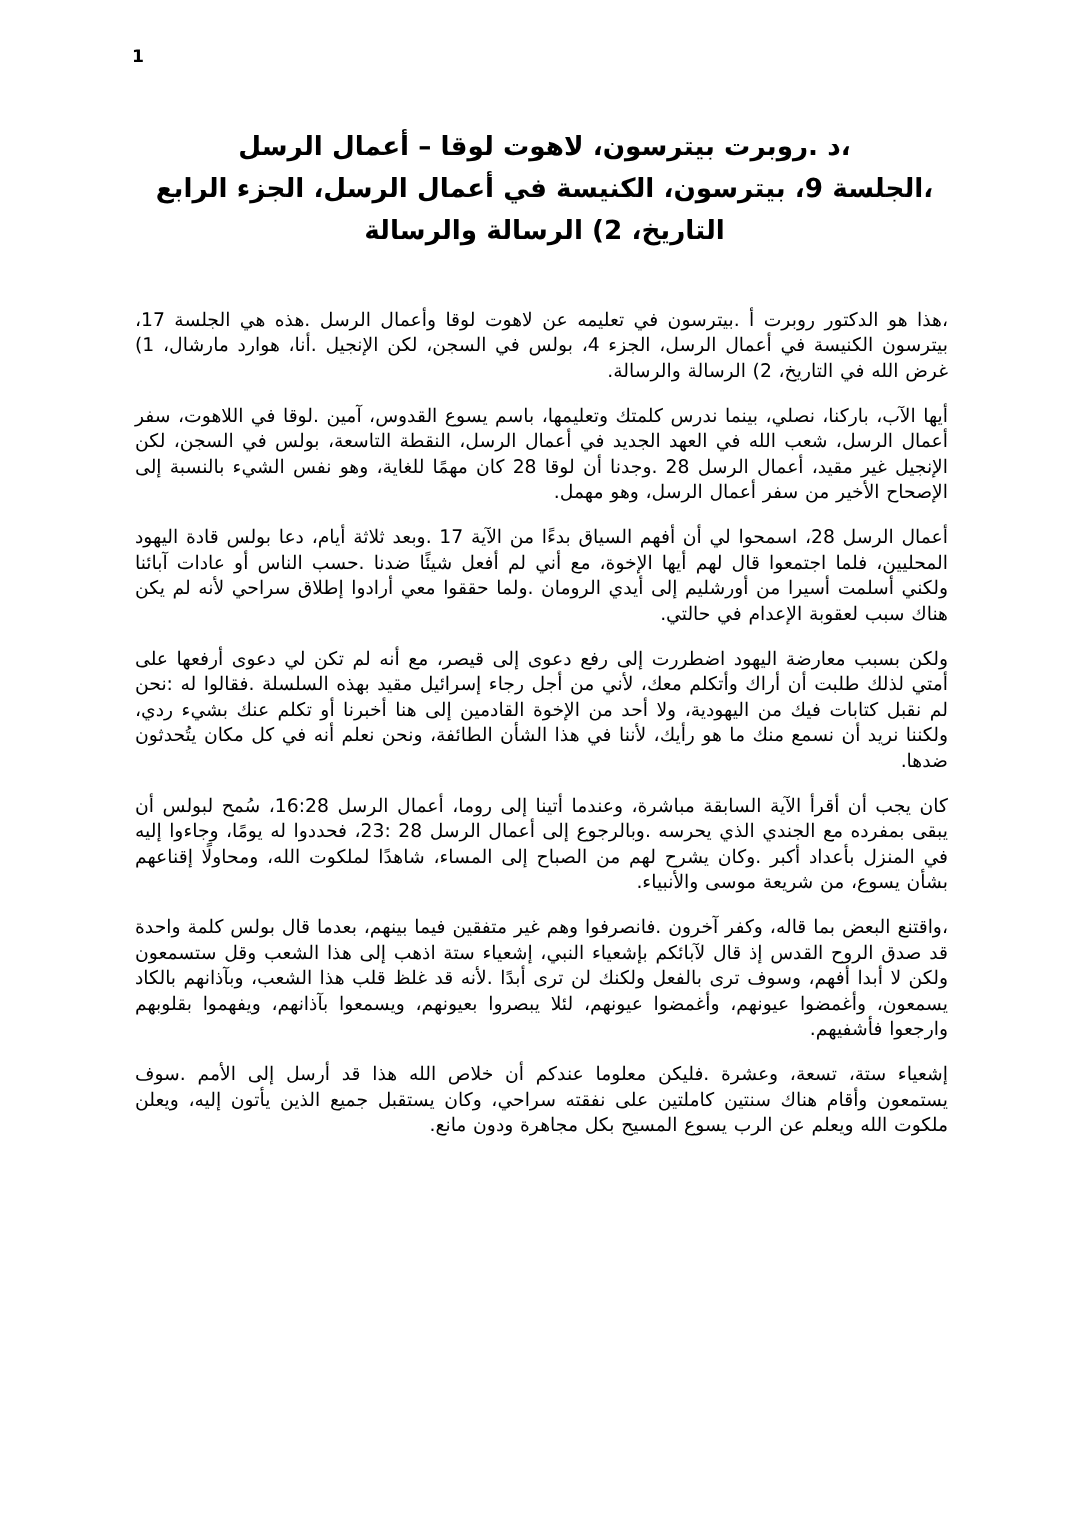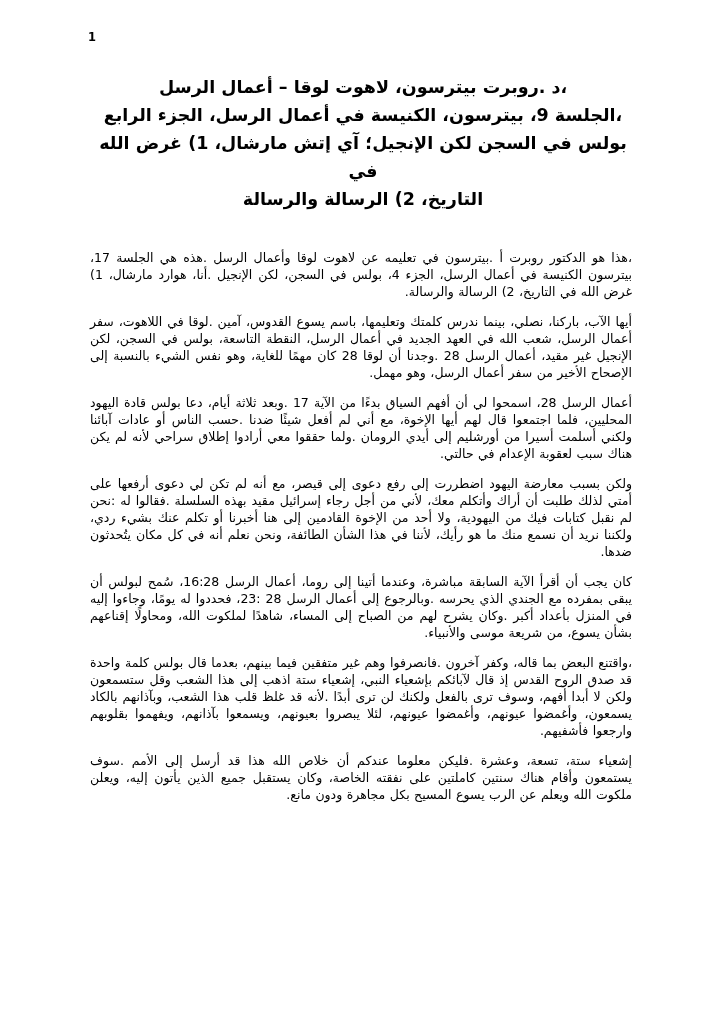--- a/index.html
+++ b/index.html
@@ -19,21 +19,21 @@
   .page-number {
     position: absolute;
     top: 30px;
     left: 88px;
     font-size: 11.5px;
     font-weight: bold;
     direction: ltr;
   }
   .content {
     position: absolute;
-    top: 73px;
+    top: 84px;
     left: 90px;
     width: 546px;
     direction: rtl;
   }
   .title {
     text-align: center;
     font-weight: bold;
     font-size: 17.5px;
     line-height: 28px;
     margin: 0 auto 36px auto;
@@ -55,27 +55,26 @@
 
 <div class="page">
 
   <div class="page-number">1</div>
 
   <div class="content" dir="rtl">
 
     <div class="title">
       <span class="title-line">،د .روبرت بيترسون، لاهوت لوقا – أعمال الرسل</span>
       <span class="title-line">،الجلسة 9، بيترسون، الكنيسة في أعمال الرسل، الجزء الرابع</span>
-      <span class="title-line">بولس في السجن لكن الإنجيل؛ آي إتش مارشال، 1) غرض الله في</span>
       <span class="title-line">التاريخ، 2) الرسالة والرسالة</span>
     </div>
 
     <p class="para">،هذا هو الدكتور روبرت أ .بيترسون في تعليمه عن لاهوت لوقا وأعمال الرسل .هذه هي الجلسة 17، بيترسون الكنيسة في أعمال الرسل، الجزء 4، بولس في السجن، لكن الإنجيل .أنا، هوارد مارشال، 1) غرض الله في التاريخ، 2) الرسالة والرسالة.</p>
     <p class="para">أيها الآب، باركنا، نصلي، بينما ندرس كلمتك وتعليمها، باسم يسوع القدوس، آمين .لوقا في اللاهوت، سفر أعمال الرسل، شعب الله في العهد الجديد في أعمال الرسل، النقطة التاسعة، بولس في السجن، لكن الإنجيل غير مقيد، أعمال الرسل 28 .وجدنا أن لوقا 28 كان مهمًا للغاية، وهو نفس الشيء بالنسبة إلى الإصحاح الأخير من سفر أعمال الرسل، وهو مهمل.</p>
     <p class="para">أعمال الرسل 28، اسمحوا لي أن أفهم السياق بدءًا من الآية 17 .وبعد ثلاثة أيام، دعا بولس قادة اليهود المحليين، فلما اجتمعوا قال لهم أيها الإخوة، مع أني لم أفعل شيئًا ضدنا .حسب الناس أو عادات آبائنا ولكني أسلمت أسيرا من أورشليم إلى أيدي الرومان .ولما حققوا معي أرادوا إطلاق سراحي لأنه لم يكن هناك سبب لعقوبة الإعدام في حالتي.</p>
     <p class="para">ولكن بسبب معارضة اليهود اضطررت إلى رفع دعوى إلى قيصر، مع أنه لم تكن لي دعوى أرفعها على أمتي لذلك طلبت أن أراك وأتكلم معك، لأني من أجل رجاء إسرائيل مقيد بهذه السلسلة .فقالوا له :نحن لم نقبل كتابات فيك من اليهودية، ولا أحد من الإخوة القادمين إلى هنا أخبرنا أو تكلم عنك بشيء ردي، ولكننا نريد أن نسمع منك ما هو رأيك، لأننا في هذا الشأن الطائفة، ونحن نعلم أنه في كل مكان يتُحدثون ضدها.</p>
     <p class="para">كان يجب أن أقرأ الآية السابقة مباشرة، وعندما أتينا إلى روما، أعمال الرسل 16:28، سُمح لبولس أن يبقى بمفرده مع الجندي الذي يحرسه .وبالرجوع إلى أعمال الرسل 28 :23، فحددوا له يومًا، وجاءوا إليه في المنزل بأعداد أكبر .وكان يشرح لهم من الصباح إلى المساء، شاهدًا لملكوت الله، ومحاولًا إقناعهم بشأن يسوع، من شريعة موسى والأنبياء.</p>
     <p class="para">،واقتنع البعض بما قاله، وكفر آخرون .فانصرفوا وهم غير متفقين فيما بينهم، بعدما قال بولس كلمة واحدة قد صدق الروح القدس إذ قال لآبائكم بإشعياء النبي، إشعياء ستة اذهب إلى هذا الشعب وقل ستسمعون ولكن لا أبدا أفهم، وسوف ترى بالفعل ولكنك لن ترى أبدًا .لأنه قد غلظ قلب هذا الشعب، وبآذانهم بالكاد يسمعون، وأغمضوا عيونهم، وأغمضوا عيونهم، لئلا يبصروا بعيونهم، ويسمعوا بآذانهم، ويفهموا بقلوبهم وارجعوا فأشفيهم.</p>
-    <p class="para">إشعياء ستة، تسعة، وعشرة .فليكن معلوما عندكم أن خلاص الله هذا قد أرسل إلى الأمم .سوف يستمعون وأقام هناك سنتين كاملتين على نفقته الخاصة، وكان يستقبل جميع الذين يأتون إليه، ويعلن ملكوت الله ويعلم عن الرب يسوع المسيح بكل مجاهرة ودون مانع.</p>
+    <p class="para">إشعياء ستة، تسعة، وعشرة .فليكن معلوما عندكم أن خلاص الله هذا قد أرسل إلى الأمم .سوف يستمعون وأقام هناك سنتين كاملتين على نفقته سراحي، وكان يستقبل جميع الذين يأتون إليه، ويعلن ملكوت الله ويعلم عن الرب يسوع المسيح بكل مجاهرة ودون مانع.</p>
 
   </div>
 
 </div>
 
 </body></html>

